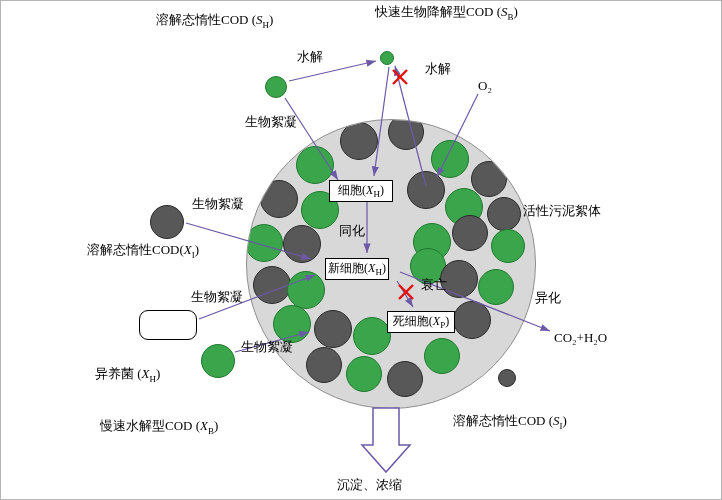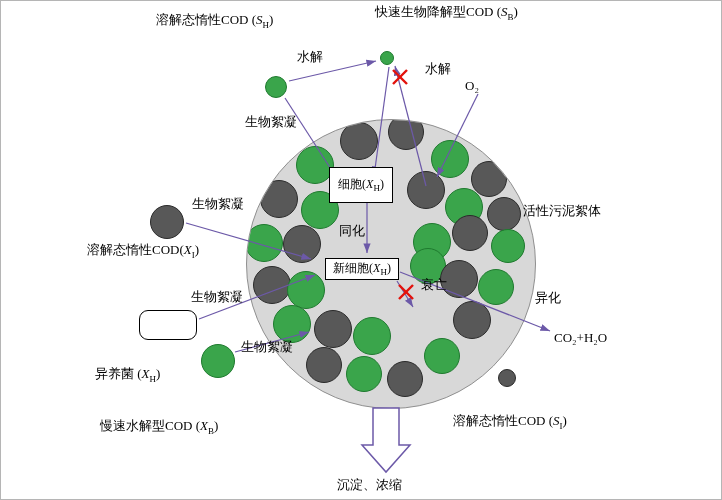--- a/index.html
+++ b/index.html
@@ -100,33 +100,36 @@
       <line class="cross" x1="392" y1="83" x2="406" y2="69"></line>
     </g>
     <g>
       <line class="cross" x1="398" y1="284" x2="412" y2="298"></line>
       <line class="cross" x1="398" y1="298" x2="412" y2="284"></line>
     </g>
 
     <path class="hollow" d="M372 407 H398 V444 H409 L385 471 L361 444 H372 Z"></path>
   </svg>
 
-  <div class="nodebox" style="left:328px;top:166px;width:64px;height:36px">
+  <div class="nodebox" style="left:328px;top:179px;width:64px;height:22px">
     <span><span>细胞(</span><span class="sym">X</span><sub>H</sub><span>)</span></span>
   </div>
-  <div class="nodebox" style="left:324px;top:257px;width:74px;height:22px">
+  <div class="nodebox" style="left:324px;top:257px;width:64px;height:22px">
     <span><span>新细胞(</span><span class="sym">X</span><sub>H</sub><span>)</span></span>
+  </div>
+  <div class="nodebox" style="left:386px;top:310px;width:68px;height:22px">
+    <span><span>死细胞(</span><span class="sym">X</span><sub>P</sub><span>)</span></span>
   </div>
 
   <div class="lbl" style="left:155px;top:12px"><span>溶解态惰性COD (</span><span class="sym">S</span><sub>H</sub><span>)</span></div>
   <div class="lbl" style="left:374px;top:4px"><span>快速生物降解型COD (</span><span class="sym">S</span><sub>B</sub><span>)</span></div>
 
   <div class="lbl" style="left:296px;top:49px">水解</div>
   <div class="lbl" style="left:424px;top:61px">水解</div>
-  <div class="lbl" style="left:464px;top:78px">O₂</div>
+  <div class="lbl" style="left:477px;top:78px">O₂</div>
   <div class="lbl" style="left:244px;top:114px">生物絮凝</div>
   <div class="lbl" style="left:522px;top:203px">活性污泥絮体</div>
   <div class="lbl" style="left:338px;top:223px">同化</div>
   <div class="lbl" style="left:420px;top:277px">衰亡</div>
   <div class="lbl" style="left:534px;top:290px">异化</div>
   <div class="lbl" style="left:553px;top:330px">CO₂+H₂O</div>
 
   <div class="lbl" style="left:86px;top:242px"><span>溶解态惰性COD(</span><span class="sym">X</span><sub>I</sub><span>)</span></div>
   <div class="lbl" style="left:191px;top:196px">生物絮凝</div>
   <div class="lbl" style="left:190px;top:289px">生物絮凝</div>

